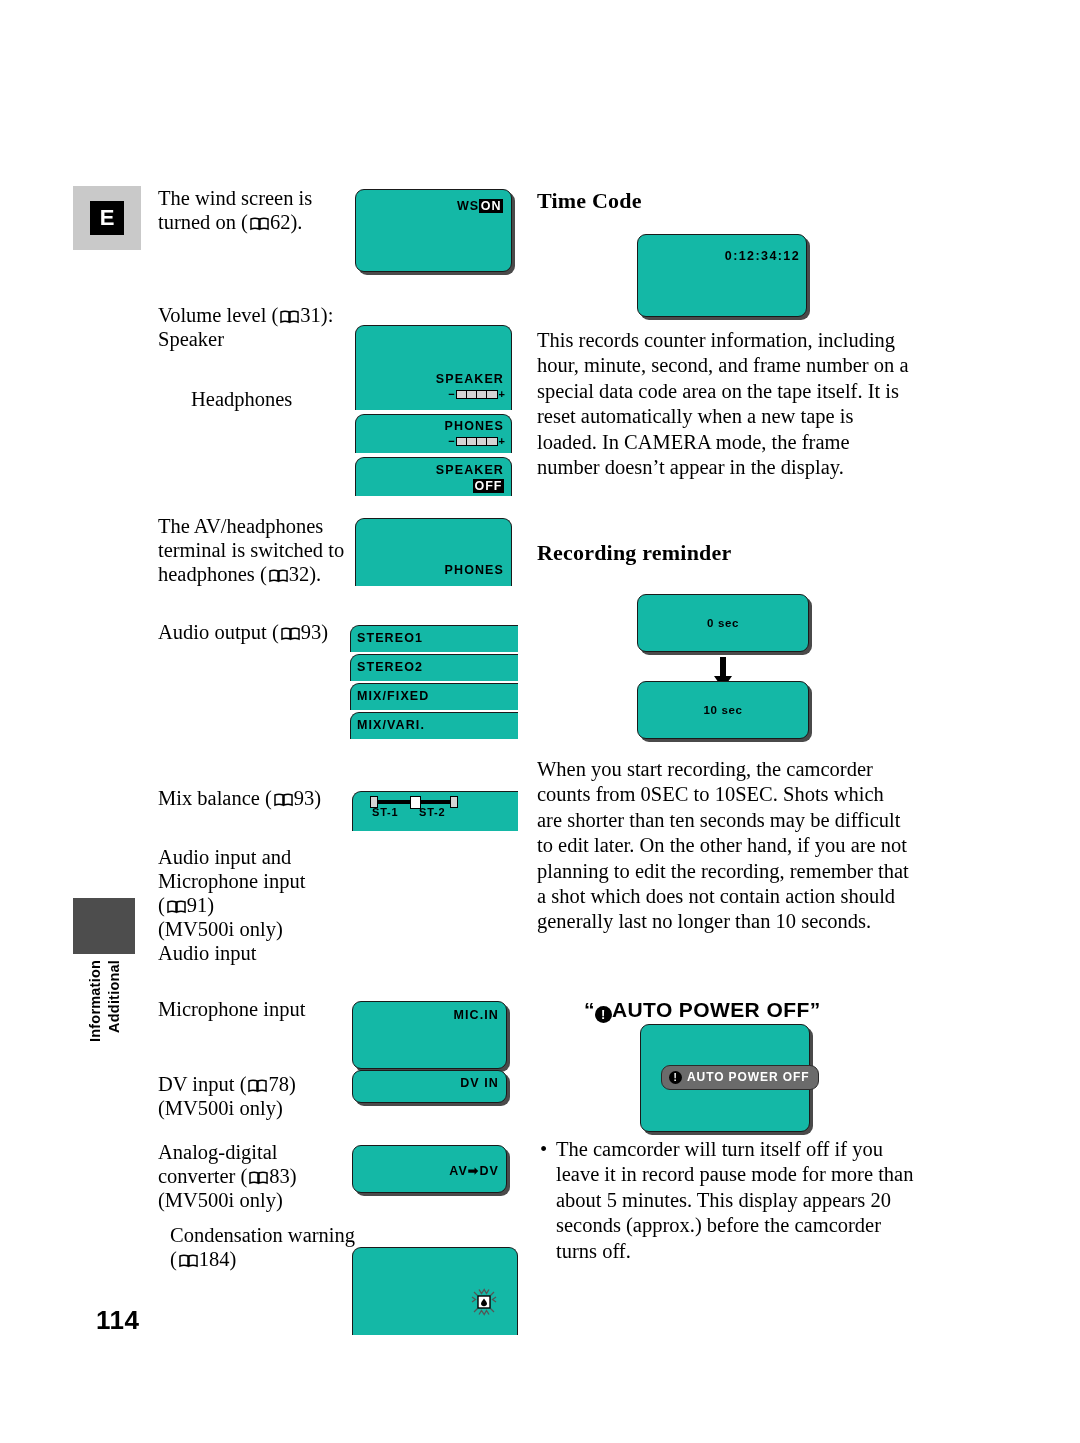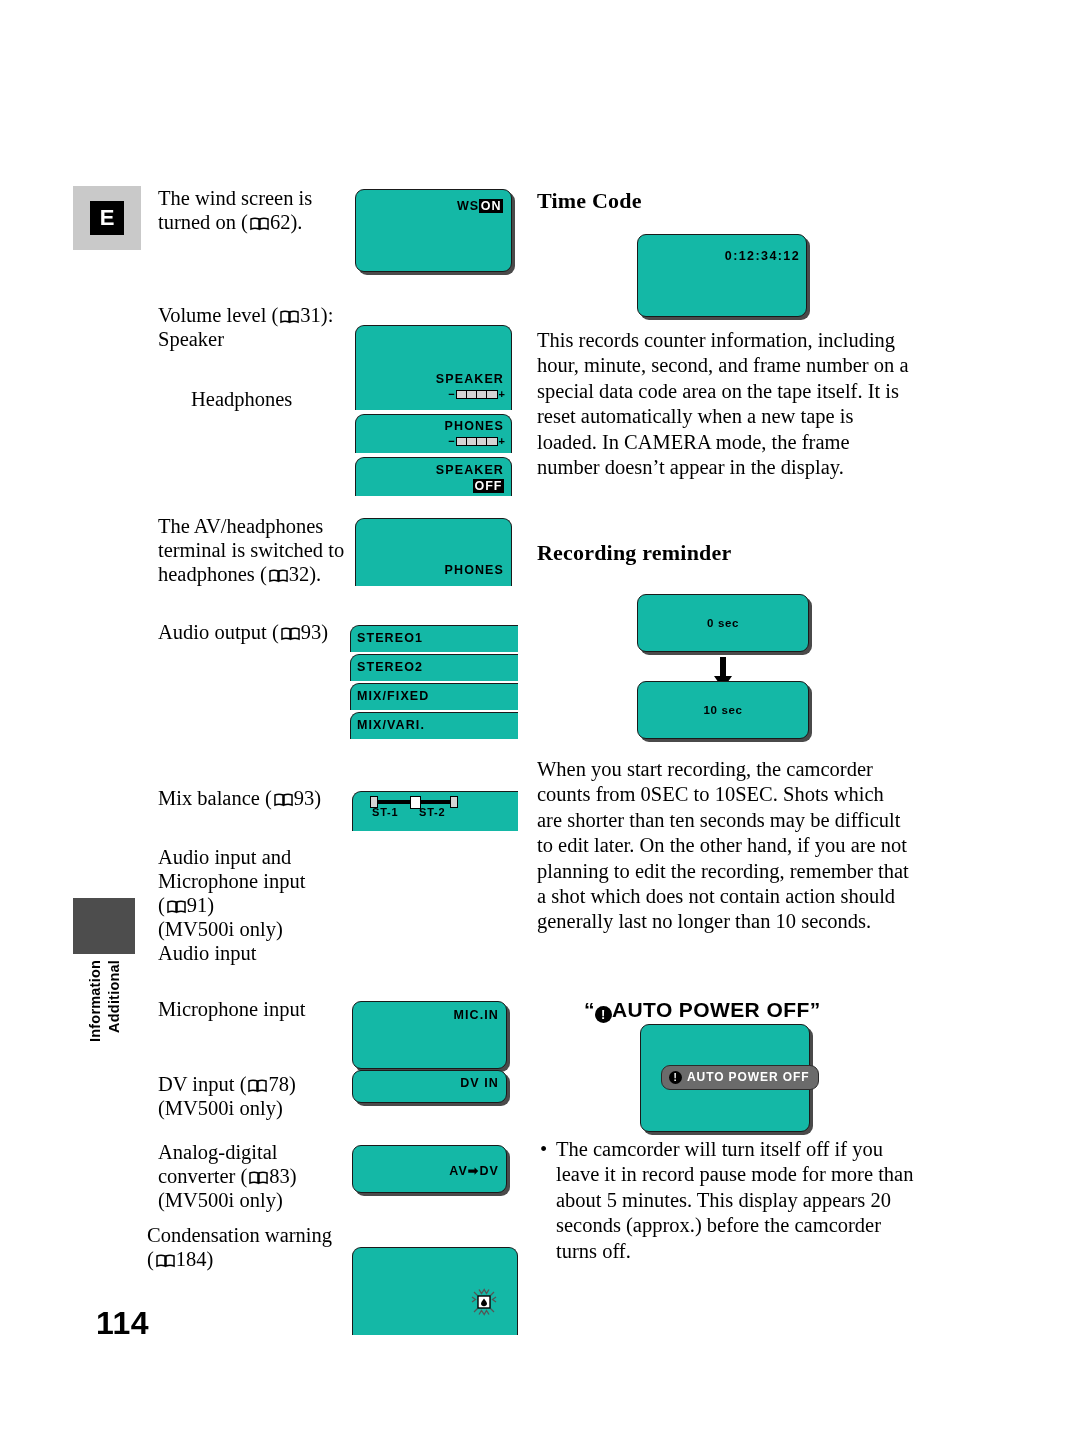--- a/index.html
+++ b/index.html
@@ -81,21 +81,21 @@
   .side-tab-text span.l1 { left: 44px; }
   .side-tab-text span.l2 { left: 25px; }
 
   
   .page-number {
     position: absolute;
     left: 96px;
     top: 1305px;
     font-family: "Liberation Sans", sans-serif;
     font-weight: bold;
-    font-size: 32px;
+    font-size: 26px;
     letter-spacing: 0.5px;
   }
 
   
   .lbl {
     position: absolute;
     font-family: "Liberation Serif", serif;
     font-size: 20.5px;
     line-height: 24px;
     color: #000;
@@ -454,21 +454,21 @@
             <path d="M1 2 Q5 0.3 9 2 L9 12 Q5 10.3 1 12 Z" fill="none" stroke="#000" stroke-width="1.5"></path>
             <path d="M18 2 Q14 0.3 10 2 L10 12 Q14 10.3 18 12 Z" fill="none" stroke="#000" stroke-width="1.5"></path>
             <path d="M9.5 2.3 L9.5 11.8" stroke="#000" stroke-width="1.2"></path>
           </svg></span><span>83</span><span>)</span></div>
     <div>(MV500i only)</div>
   </div>
   <div class="screen" style="left:352px; top:1145px; width:155px; height:48px;">
     <div class="osd" style="right:7px; top:17px;">AV➡DV</div>
   </div>
 
-  <div class="lbl" style="left:147px; top:1223px; width:205px;">
+  <div class="lbl" style="left:170px; top:1223px; width:205px;">
     <div>Condensation warning</div>
     <div><span>(</span><span class="book"><svg width="19" height="14" viewBox="0 0 19 14">
             <path d="M1 2 Q5 0.3 9 2 L9 12 Q5 10.3 1 12 Z" fill="none" stroke="#000" stroke-width="1.5"></path>
             <path d="M18 2 Q14 0.3 10 2 L10 12 Q14 10.3 18 12 Z" fill="none" stroke="#000" stroke-width="1.5"></path>
             <path d="M9.5 2.3 L9.5 11.8" stroke="#000" stroke-width="1.2"></path>
           </svg></span><span>184</span><span>)</span></div>
   </div>
   <div class="screen no-shadow" style="left:352px; top:1247px; width:166px; height:88px; border-bottom:none; border-radius:9px 9px 0 0;">
     <div class="cond-icon" style="right:18px; top:39px;">
       <svg width="30" height="30" viewBox="0 0 30 30">

